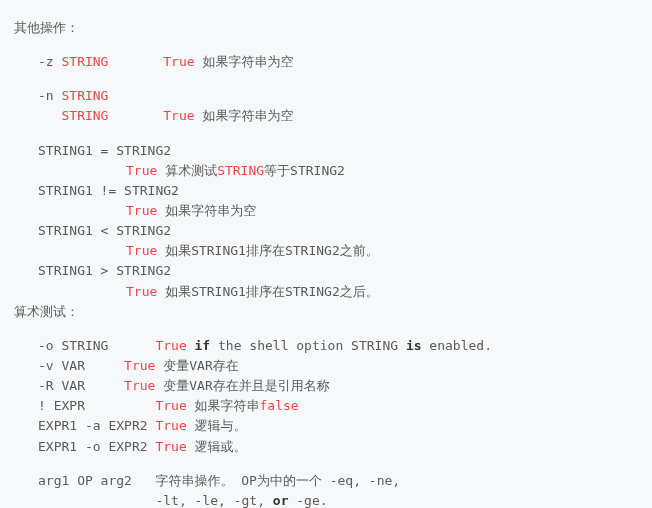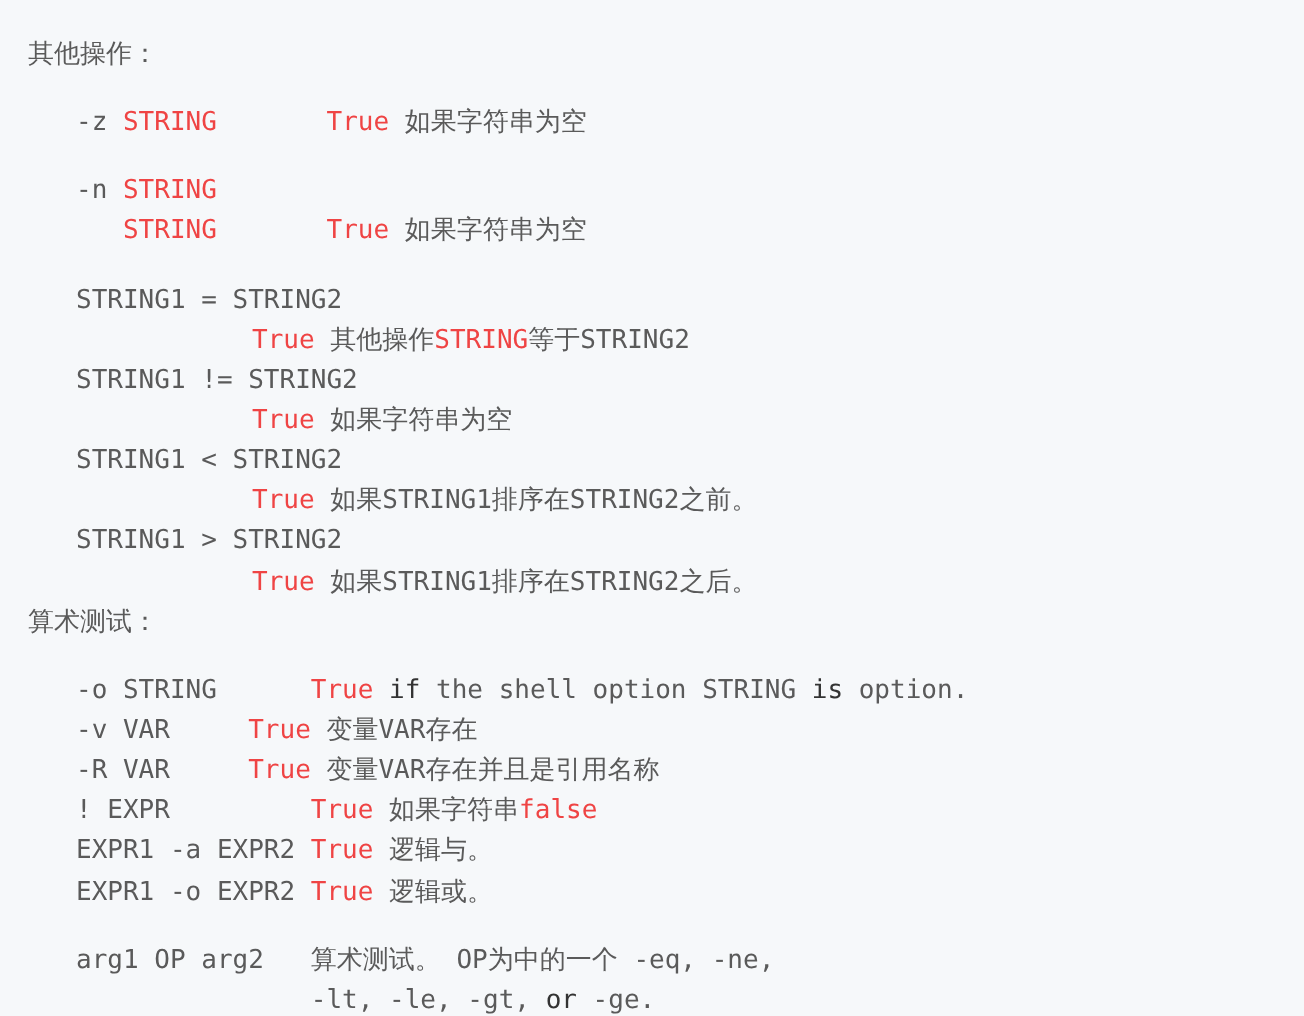--- a/index.html
+++ b/index.html
@@ -10,61 +10,61 @@
   line-height:1.55;
   color:#5a5a5a;
   padding:18px 14px 24px 14px;
   width:652px;
   box-sizing:border-box;
 }
 .line{white-space:pre}
 .ind1{padding-left:24px}
 .ind2{padding-left:112px}
 .kw{color:#ef4444}   
-.kw2{color:#333;font-weight:normal}  
+.kw2{color:#333;font-weight:bold}  
 .spacer{height:14px}
 </style>
 </head>
 <body>
 
 <div class="line">其他操作：</div>
 <div class="spacer"></div>
 
 <div class="line ind1"><span>-z </span><span class="kw">STRING</span><span>       </span><span class="kw">True</span><span> 如果字符串为空</span></div>
 
 <div class="spacer"></div>
 
 <div class="line ind1"><span>-n </span><span class="kw">STRING</span></div>
 <div class="line ind1"><span>   </span><span class="kw">STRING</span><span>       </span><span class="kw">True</span><span> 如果字符串为空</span></div>
 
 <div class="spacer"></div>
 
 <div class="line ind1">STRING1 = STRING2</div>
-<div class="line ind2"><span class="kw">True</span><span> 其他操作</span><span class="kw">STRING</span><span>等于STRING2</span></div>
+<div class="line ind2"><span class="kw">True</span><span> 算术测试</span><span class="kw">STRING</span><span>等于STRING2</span></div>
 
 <div class="line ind1">STRING1 != STRING2</div>
 <div class="line ind2"><span class="kw">True</span><span> 如果字符串为空</span></div>
 
 <div class="line ind1">STRING1 &lt; STRING2</div>
 <div class="line ind2"><span class="kw">True</span><span> 如果STRING1排序在STRING2之前。</span></div>
 
 <div class="line ind1">STRING1 &gt; STRING2</div>
 <div class="line ind2"><span class="kw">True</span><span> 如果STRING1排序在STRING2之后。</span></div>
 
 <div class="line">算术测试：</div>
 <div class="spacer"></div>
 
-<div class="line ind1"><span>-o STRING      </span><span class="kw">True</span><span> </span><span class="kw2">if</span><span> the shell option STRING </span><span class="kw2">is</span><span> option.</span></div>
+<div class="line ind1"><span>-o STRING      </span><span class="kw">True</span><span> </span><span class="kw2">if</span><span> the shell option STRING </span><span class="kw2">is</span><span> enabled.</span></div>
 
 <div class="line ind1"><span>-v VAR     </span><span class="kw">True</span><span> 变量VAR存在</span></div>
 
 <div class="line ind1"><span>-R VAR     </span><span class="kw">True</span><span> 变量VAR存在并且是引用名称</span></div>
 
 <div class="line ind1"><span>! EXPR         </span><span class="kw">True</span><span> 如果字符串</span><span class="kw">false</span></div>
 
 <div class="line ind1"><span>EXPR1 -a EXPR2 </span><span class="kw">True</span><span> 逻辑与。</span></div>
 
 <div class="line ind1"><span>EXPR1 -o EXPR2 </span><span class="kw">True</span><span> 逻辑或。</span></div>
 
 <div class="spacer"></div>
 
-<div class="line ind1">arg1 OP arg2   算术测试。 OP为中的一个 -eq, -ne,</div>
+<div class="line ind1">arg1 OP arg2   字符串操作。 OP为中的一个 -eq, -ne,</div>
 <div class="line ind1"><span>               -lt, -le, -gt, </span><span class="kw2">or</span><span> -ge.</span></div>
 
 </body></html>

